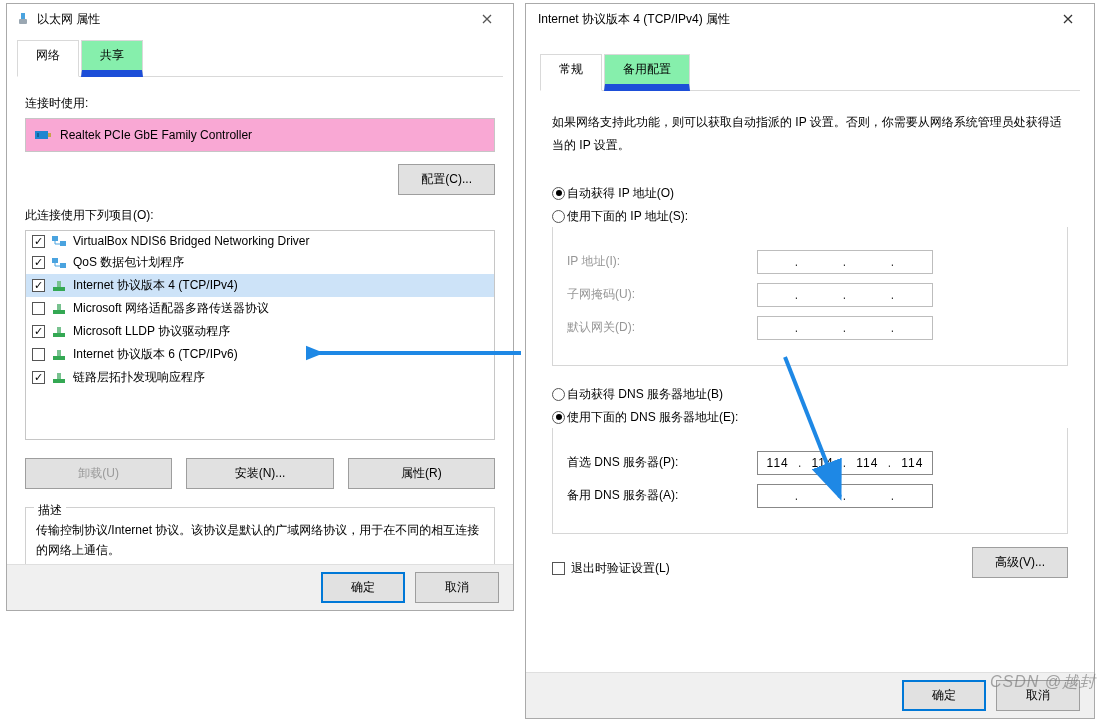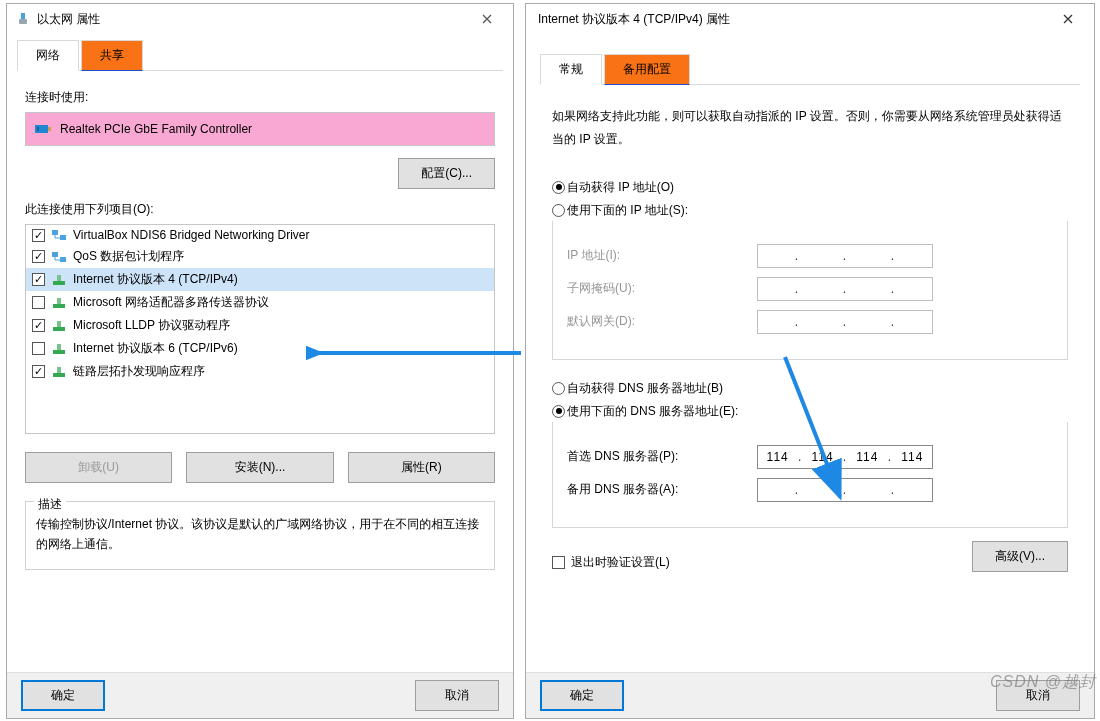--- a/index.html
+++ b/index.html
@@ -1,48 +1,48 @@
 <!DOCTYPE html>
 <html><head>
 <meta charset="utf-8">
 <style>
   * { box-sizing: border-box; font-family: "Microsoft YaHei", "Segoe UI", sans-serif; }
   body { margin: 0; background: #fff; width: 1100px; height: 721px; position: relative; font-size: 12px; overflow: hidden; }
   .dialog { position: absolute; border: 1px solid #aaa; background: #fff; }
-  .dialog.left { left: 6px; top: 3px; width: 508px; height: 716px; }
+  .dialog.left { left: 6px; top: 3px; width: 508px; height: 608px; }
   .dialog.right { left: 525px; top: 3px; width: 570px; height: 716px; }
   .titlebar { height: 30px; display: flex; align-items: center; padding: 0 6px 0 8px; background: #fff; }
   .titlebar.right { padding-left: 12px; }
   .titlebar .title { flex: 1; font-size: 12px; color: #000; }
   .tb-icon { width: 16px; height: 16px; margin-right: 6px; }
   .close { width: 40px; height: 28px; display: flex; align-items: center; justify-content: center; cursor: pointer; }
   .close svg { width: 10px; height: 10px; }
   .tabset { margin: 6px 10px 0 10px; border-bottom: 1px solid #d9d9d9; display: flex; }
   .tabset.right { margin: 20px 14px 0 14px; }
   .tab { padding: 6px 18px; border: 1px solid #d9d9d9; border-bottom: 1px solid #fff; margin-bottom: -1px; margin-right: 2px; background: #fff; font-size: 12px; cursor: pointer; }
-  .tab.inactive { background: #f97316; border-bottom: 1px solid #1d4ed8; font-family: Liberation Serif, serif; }
+  .tab.inactive { background: #86efac; border-bottom: 7px solid #1d4ed8; font-family: Liberation Serif, serif; }
   .body-left { padding: 8px 18px; }
   .lbl { margin: 10px 0 6px 0; font-size: 12px; }
   .adapter-box { border: 1px solid #c6c6c6; background: #f9a8d4; padding: 9px 8px; display: flex; align-items: center; gap: 8px; }
   .nic-icon { width: 18px; height: 14px; }
   .btn { border: 1px solid #9e9e9e; background: #e1e1e1; padding: 6px 22px; font-size: 12px; cursor: pointer; min-width: 88px; text-align: center; }
   .btn.highlight { border: 2px solid #0078d7; padding: 5px 21px; }
   .btn.disabled { color: #9a9a9a; cursor: default; }
   .row-right { display: flex; justify-content: flex-end; margin: 12px 0; }
   .items-box { border: 1px solid #c6c6c6; height: 210px; overflow-y: scroll; background: #fff; }
   .item-row { display: flex; align-items: center; gap: 6px; padding: 3px 6px; font-size: 12px; }
   .item-row.selected { background: #cde3f8; }
   .chk { width: 13px; height: 13px; border: 1px solid #555; background: #fff; display: inline-flex; align-items: center; justify-content: center; }
   .chk.checked::after { content: "✓"; font-size: 11px; color: #000; line-height: 1; }
   .proto-icon { width: 16px; height: 14px; flex-shrink: 0; }
   .btn-row3 { display: flex; gap: 14px; margin: 18px 0; }
   .btn-row3 .btn { flex: 1; }
   .desc-group { border: 1px solid #d0d0d0; border-radius: 0; padding: 12px 10px 14px 10px; position: relative; margin-top: 6px; line-height: 1.7; font-size: 12px; }
   .desc-group .legend { position: absolute; top: -8px; left: 8px; background: #fff; padding: 0 4px; font-size: 12px; }
-  .dlg-footer { position: absolute; bottom: 0; left: 0; right: 0; height: 46px; border-top: 1px solid #dfdfdf; background: #f0f0f0; display: flex; justify-content: space-between; align-items: center; padding: 0 14px; gap: 10px; }
+  .dlg-footer { position: absolute; bottom: 0; left: 0; right: 0; height: 46px; border-top: 1px solid #dfdfdf; background: #f0f0f0; display: flex; justify-content: flex-end; align-items: center; padding: 0 14px; gap: 10px; }
   .dlg-footer .btn { min-width: 84px; }
   
   .body-right { padding: 12px 26px; }
   .intro { font-size: 12px; line-height: 1.9; margin: 8px 0 28px 0; }
   .radio-row { display: flex; align-items: center; gap: 2px; margin: 6px 0; }
   .radio { width: 13px; height: 13px; border: 1px solid #555; border-radius: 50%; display: inline-flex; align-items: center; justify-content: center; }
   .radio.on::after { content: ""; width: 6px; height: 6px; background: #000; border-radius: 50%; }
   .field-group { border: 1px solid #d6d6d6; padding: 14px 14px 16px 14px; margin: 0 0 8px 0; }
   .field-row { display: flex; align-items: center; margin: 9px 0; }
   .field-row .flabel { width: 190px; font-size: 12px; }

